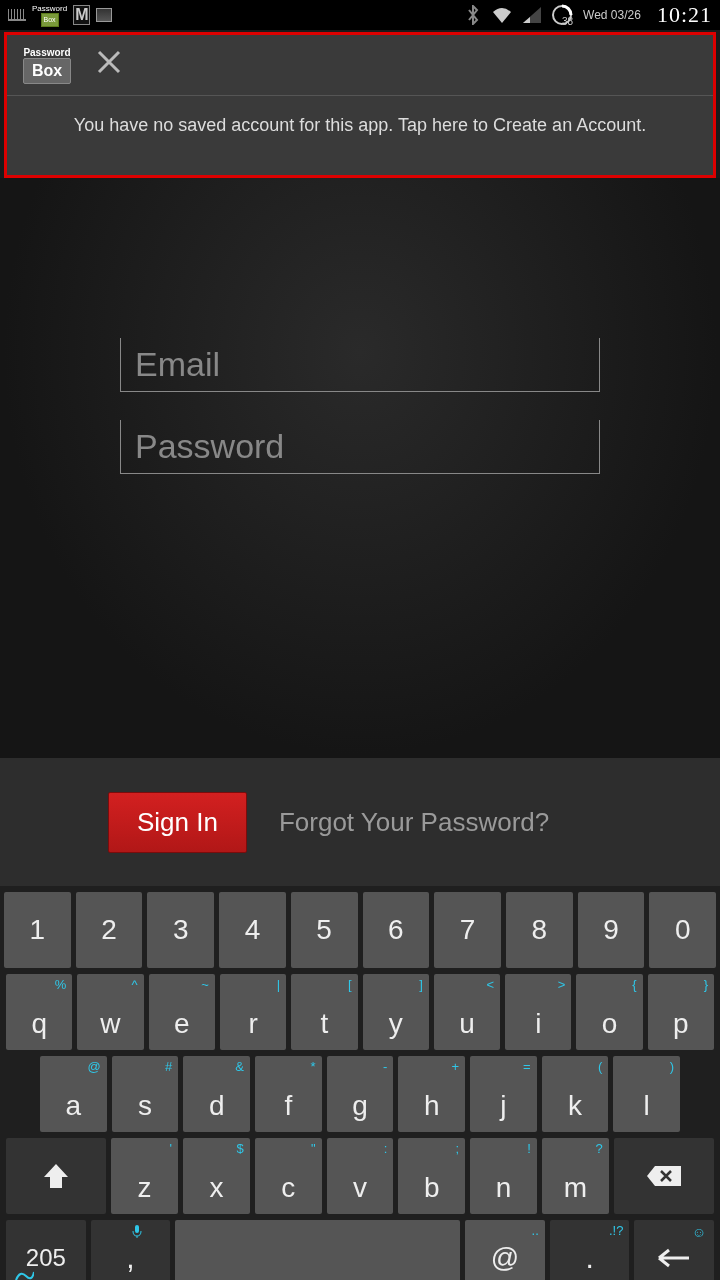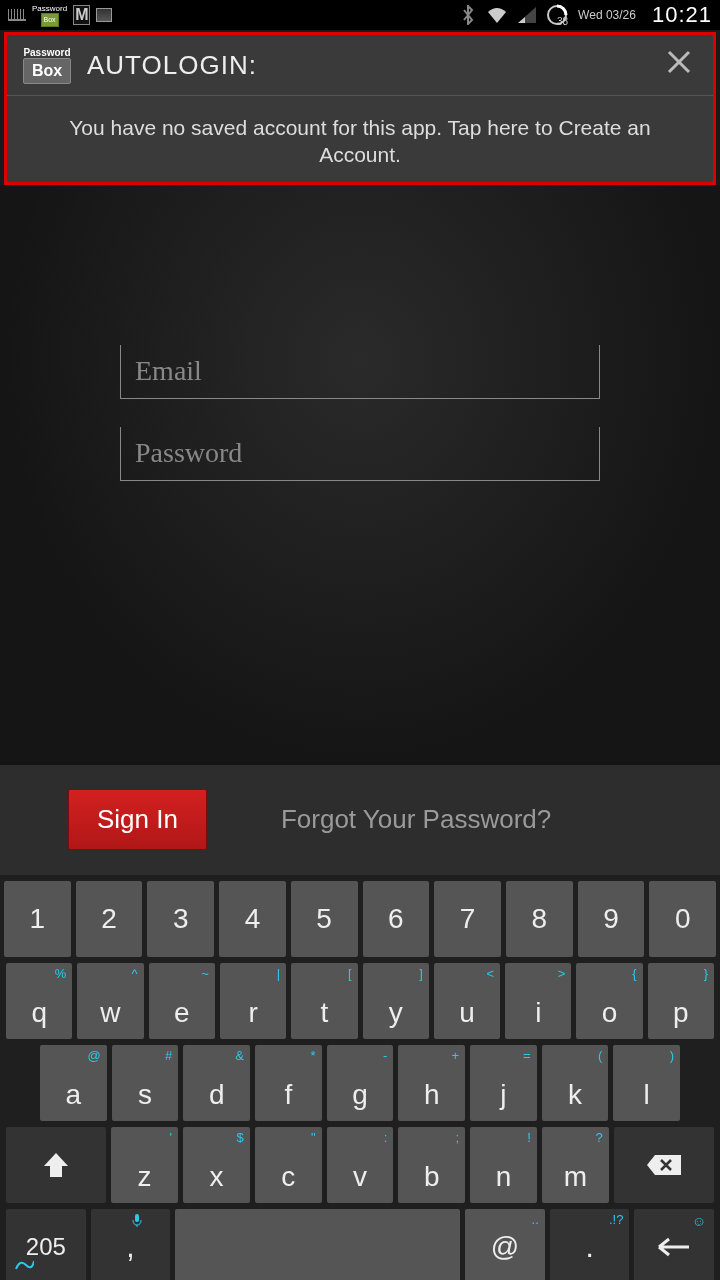--- a/index.html
+++ b/index.html
@@ -20,21 +20,21 @@
     display: flex;
     align-items: center;
     justify-content: space-between;
     padding: 0 8px;
     font-size: 16px;
     color: #ccc;
   }
   .status-left, .status-right { display: flex; align-items: center; gap: 6px; }
   .status-right { gap: 10px; }
   .status-icon { display: inline-flex; align-items: center; justify-content: center; }
-  .status-time { font-size: 22px; letter-spacing: 1px; margin-left: 6px; color:#fff;}
+  .status-time { font-size: 22px; letter-spacing: 1px; margin-left: 6px; color:#fff;font-family:Liberation Serif, serif;}
   .status-date { font-size: 12px; }
 
   
   .highlight-frame {
     border: 3px solid #d00;
     margin: 2px 4px 0 4px;
   }
 
   
   .autologin-panel { background: #3a3a3a; }
@@ -55,23 +55,23 @@
     border: 1px solid #888;
     width: 48px; height: 26px;
     display:flex; align-items:center; justify-content:center;
     font-size: 16px;
     border-radius: 2px;
   }
   .autologin-title { font-size: 26px; color: #eee; letter-spacing: 1px; flex: 1; }
   .close-x { font-size: 32px; color: #bbb; padding: 0 8px; }
 
   .autologin-body {
-    padding: 18px 24px 13px;
+    padding: 18px 24px 38px;
     text-align: center;
-    font-size: 21px;
+    font-size: 18px;
     color: #ddd;
     line-height: 1.3;
   }
 
   
   .login-area {
     padding: 160px 120px 0 120px;
     background: radial-gradient(ellipse at 50% 30%, #2a2a2a 0%, #151515 70%);
     height: 580px;
   }
@@ -82,34 +82,34 @@
     margin-bottom: 28px;
     display: flex;
     align-items: center;
     padding: 0 14px;
   }
   .input-wrap input {
     background: transparent;
     border: none;
     outline: none;
     color: #888;
-    font-size: 28px;
+    font-size: 34px;
     width: 100%;
-    font-family: Liberation Serif, serif;
+    font-family: Liberation Sans, sans-serif;
   }
   .input-wrap input::placeholder { color: #888; }
 
   
   .signin-row {
     background: #2d2d2d;
-    height: 110px;
+    height: 128px;
     display: flex;
     align-items: center;
-    padding: 0 40px 0 68px;
-    gap: 74px;
+    padding: 0 40px 0 108px;
+    gap: 32px;
   }
   .signin-btn {
     background: linear-gradient(#d32020, #b11717);
     border: 1px solid #7a0c0c;
     color: #fff;
     font-size: 26px;
     padding: 14px 28px;
     border-radius: 2px;
   }
   .forgot-link { color: #9a9a9a; font-size: 26px; }
@@ -204,21 +204,20 @@
   </div>
 </div>
 
 <div class="highlight-frame">
   <div class="autologin-panel">
     <div class="autologin-header">
       <div class="pb-logo">
         <span>Password</span>
         <span class="box">Box</span>
       </div>
-      <div class="autologin-title">AUTOLOGIN:</div>
       <div class="close-x">
         <svg width="28" height="28" viewBox="0 0 28 28">
             <path d="M4 4 L24 24 M24 4 L4 24" stroke="#bbb" stroke-width="3"></path>
           </svg>
       </div>
     </div>
     <div class="autologin-body">You have no saved account for this app. Tap here to Create an Account.</div>
   </div>
 </div>
 

